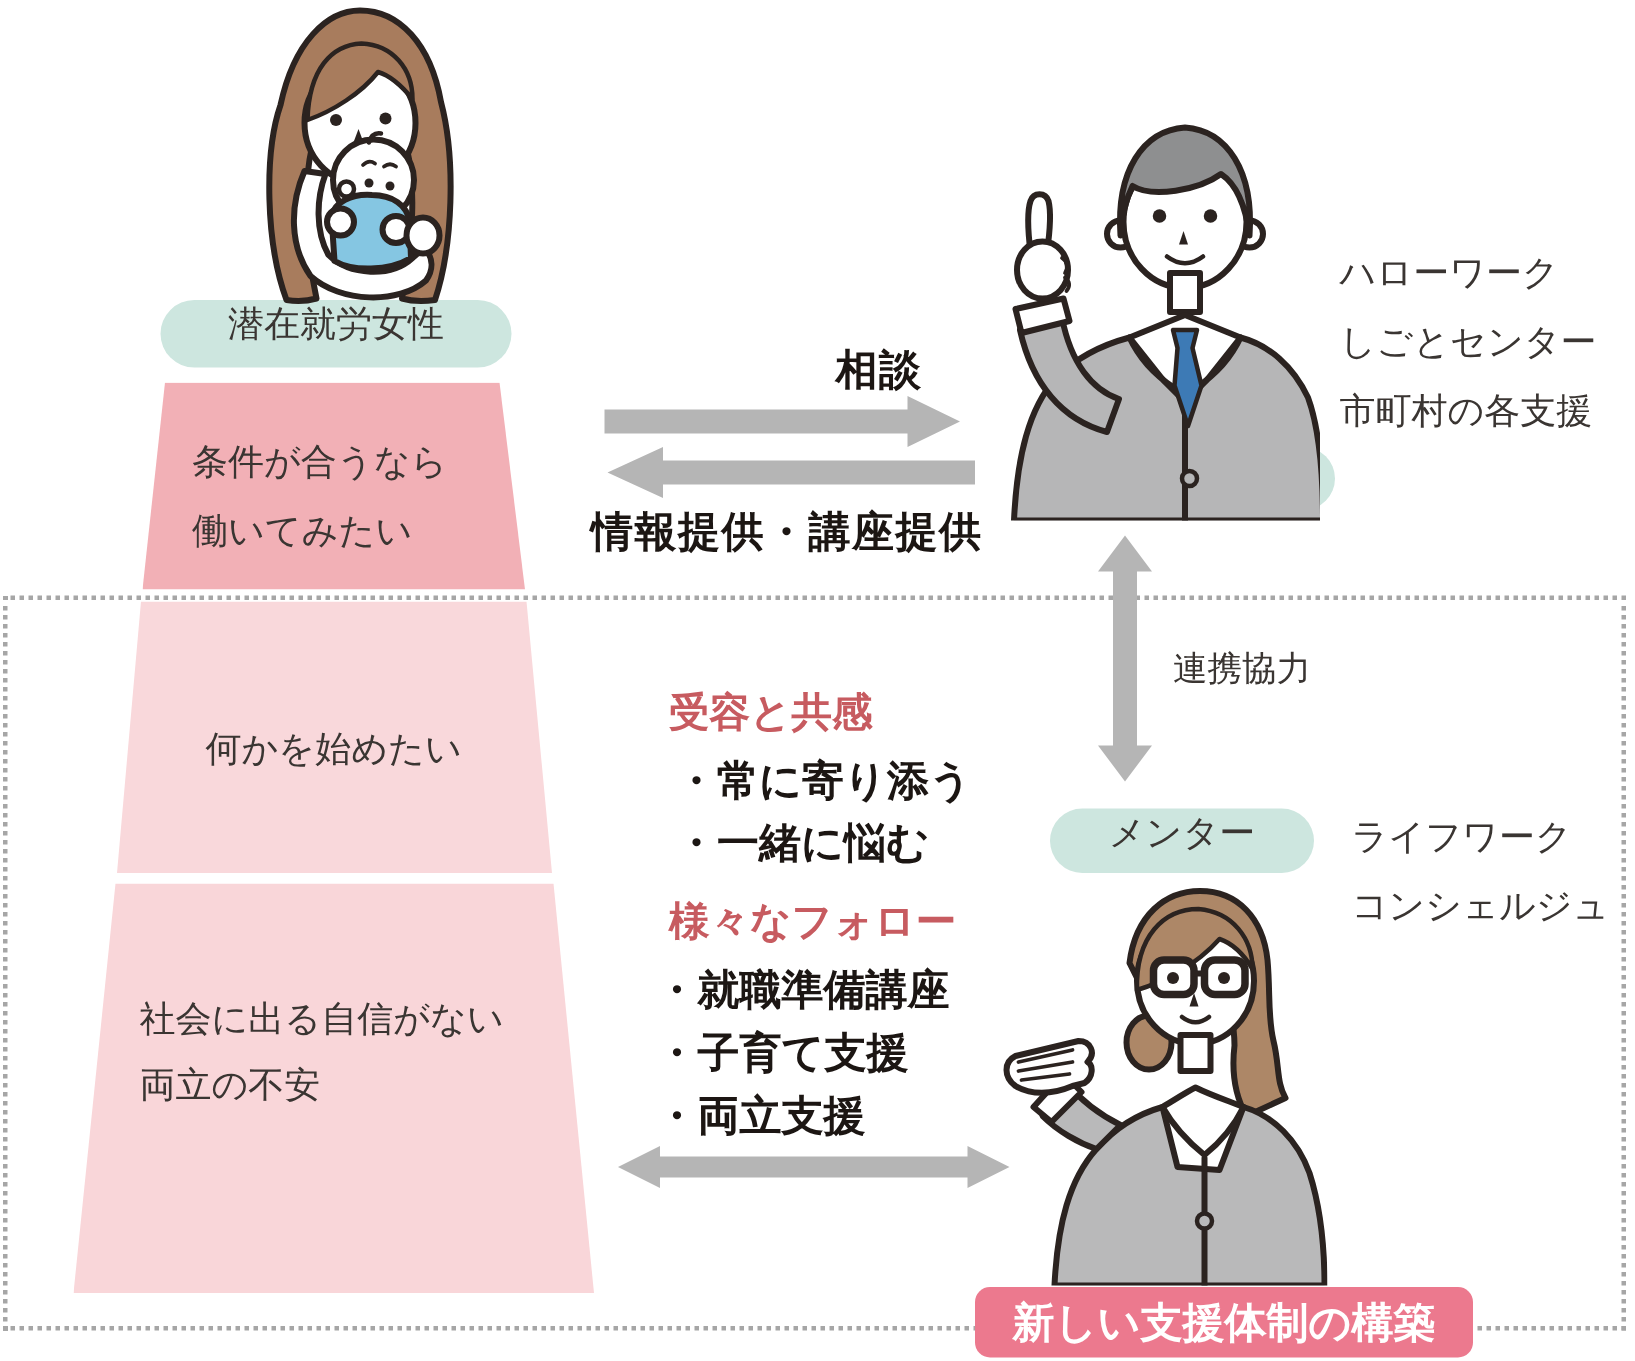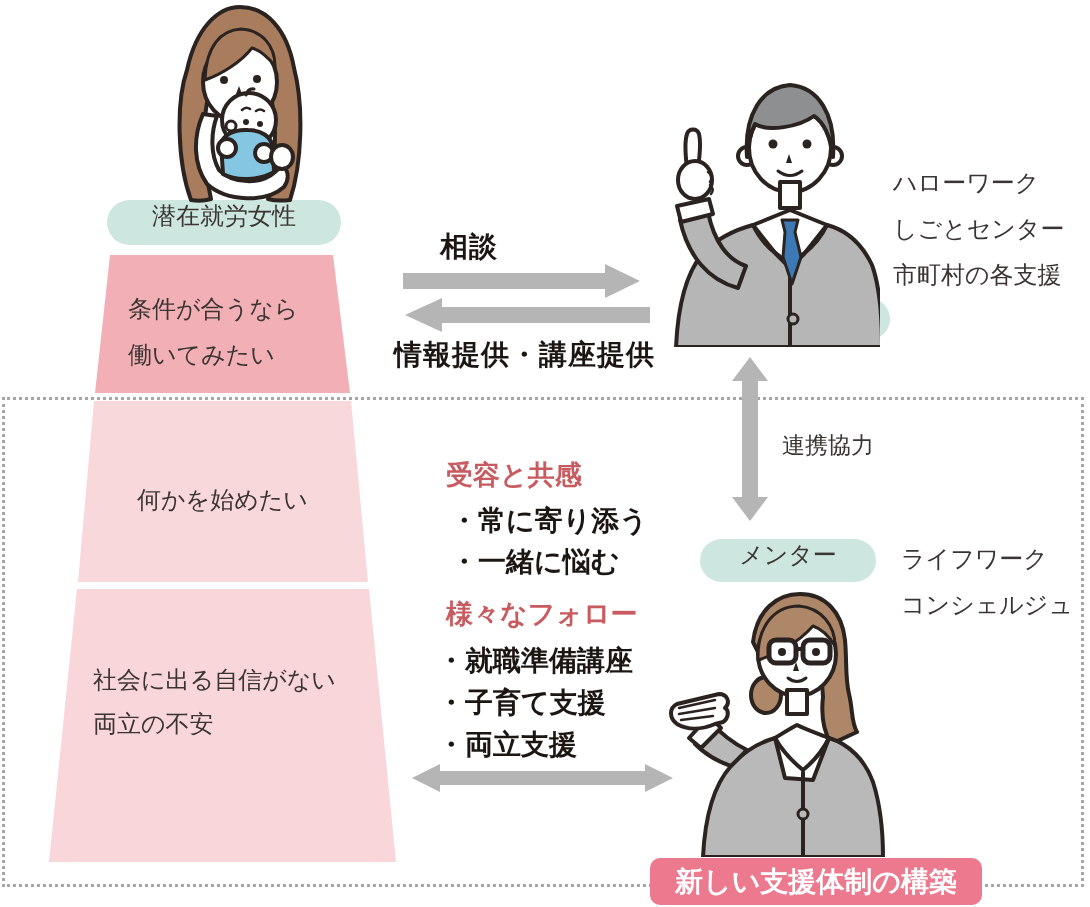--- a/index.html
+++ b/index.html
@@ -19,21 +19,21 @@
   #seg2-text{left:137px;top:477px;}
   #seg3-text{left:93px;top:658px;line-height:44px;}
   
   .pill{background:#cde6df;border-radius:23px;display:flex;align-items:flex-start;justify-content:center;
         font-size:24px;color:#3a3532;z-index:2;}
   #pill-persona{left:107px;top:200px;width:234px;height:45px;}
   #pill-specialist{left:705px;top:298px;width:185px;height:42px;}
   #pill-mentor{left:700px;top:539px;width:176px;height:43px;}
   
   .ex-label{font-weight:700;font-size:28px;color:#1c1613;z-index:2;white-space:nowrap;letter-spacing:1px;}
-  #label-consult{left:440px;top:228px;width:175px;text-align:left;}
+  #label-consult{left:440px;top:228px;width:175px;text-align:right;}
   #label-info{left:394px;top:336px;}
   
   .org-text{font-size:24px;line-height:46px;color:#3a3532;z-index:2;white-space:nowrap;font-weight:500;}
   #specialist-orgs{left:893px;top:160px;}
   #mentor-orgs{left:901px;top:536px;}
   #label-cooperation{left:782px;top:430px;font-size:23px;font-weight:500;z-index:2;white-space:nowrap;}
   
   .support-title{font-weight:700;font-size:27px;color:#c75b60;z-index:2;white-space:nowrap;}
   #support1-title{left:446px;top:457px;}
   #support2-title{left:446px;top:596px;}

